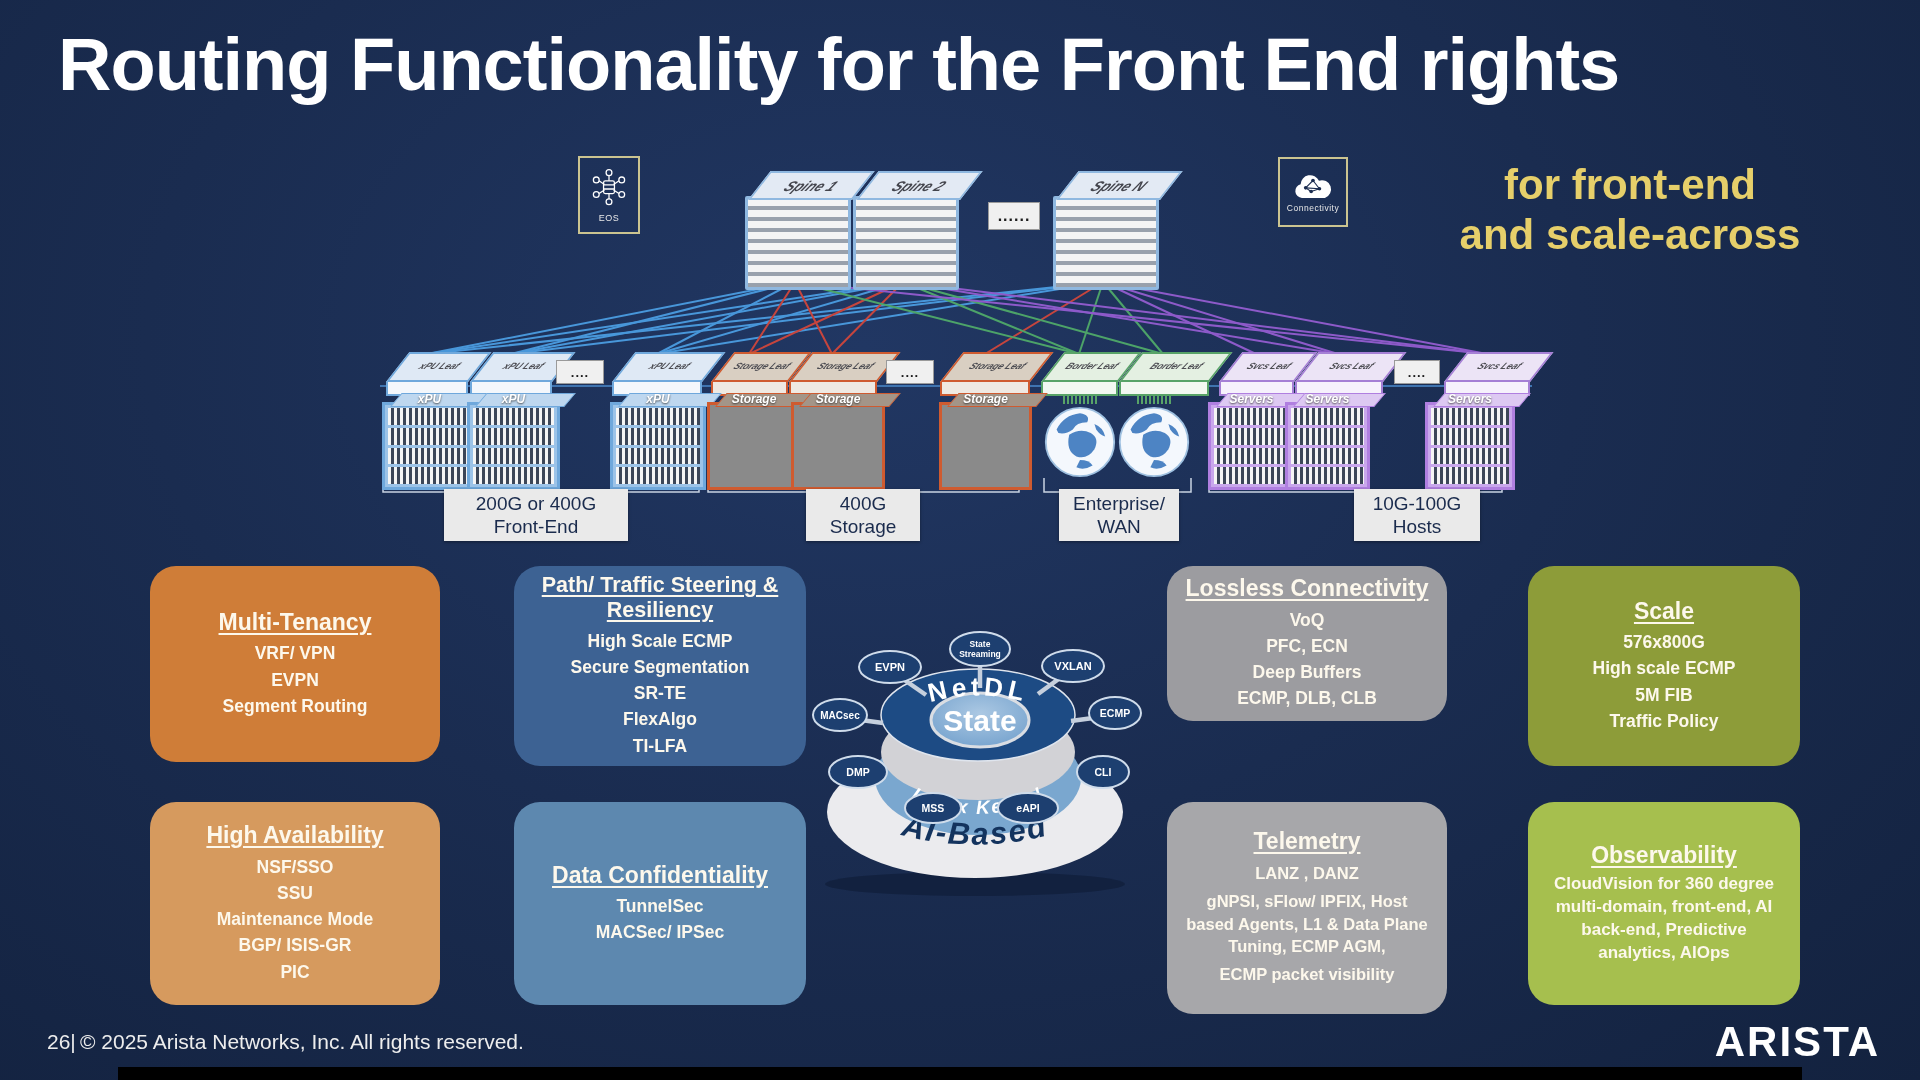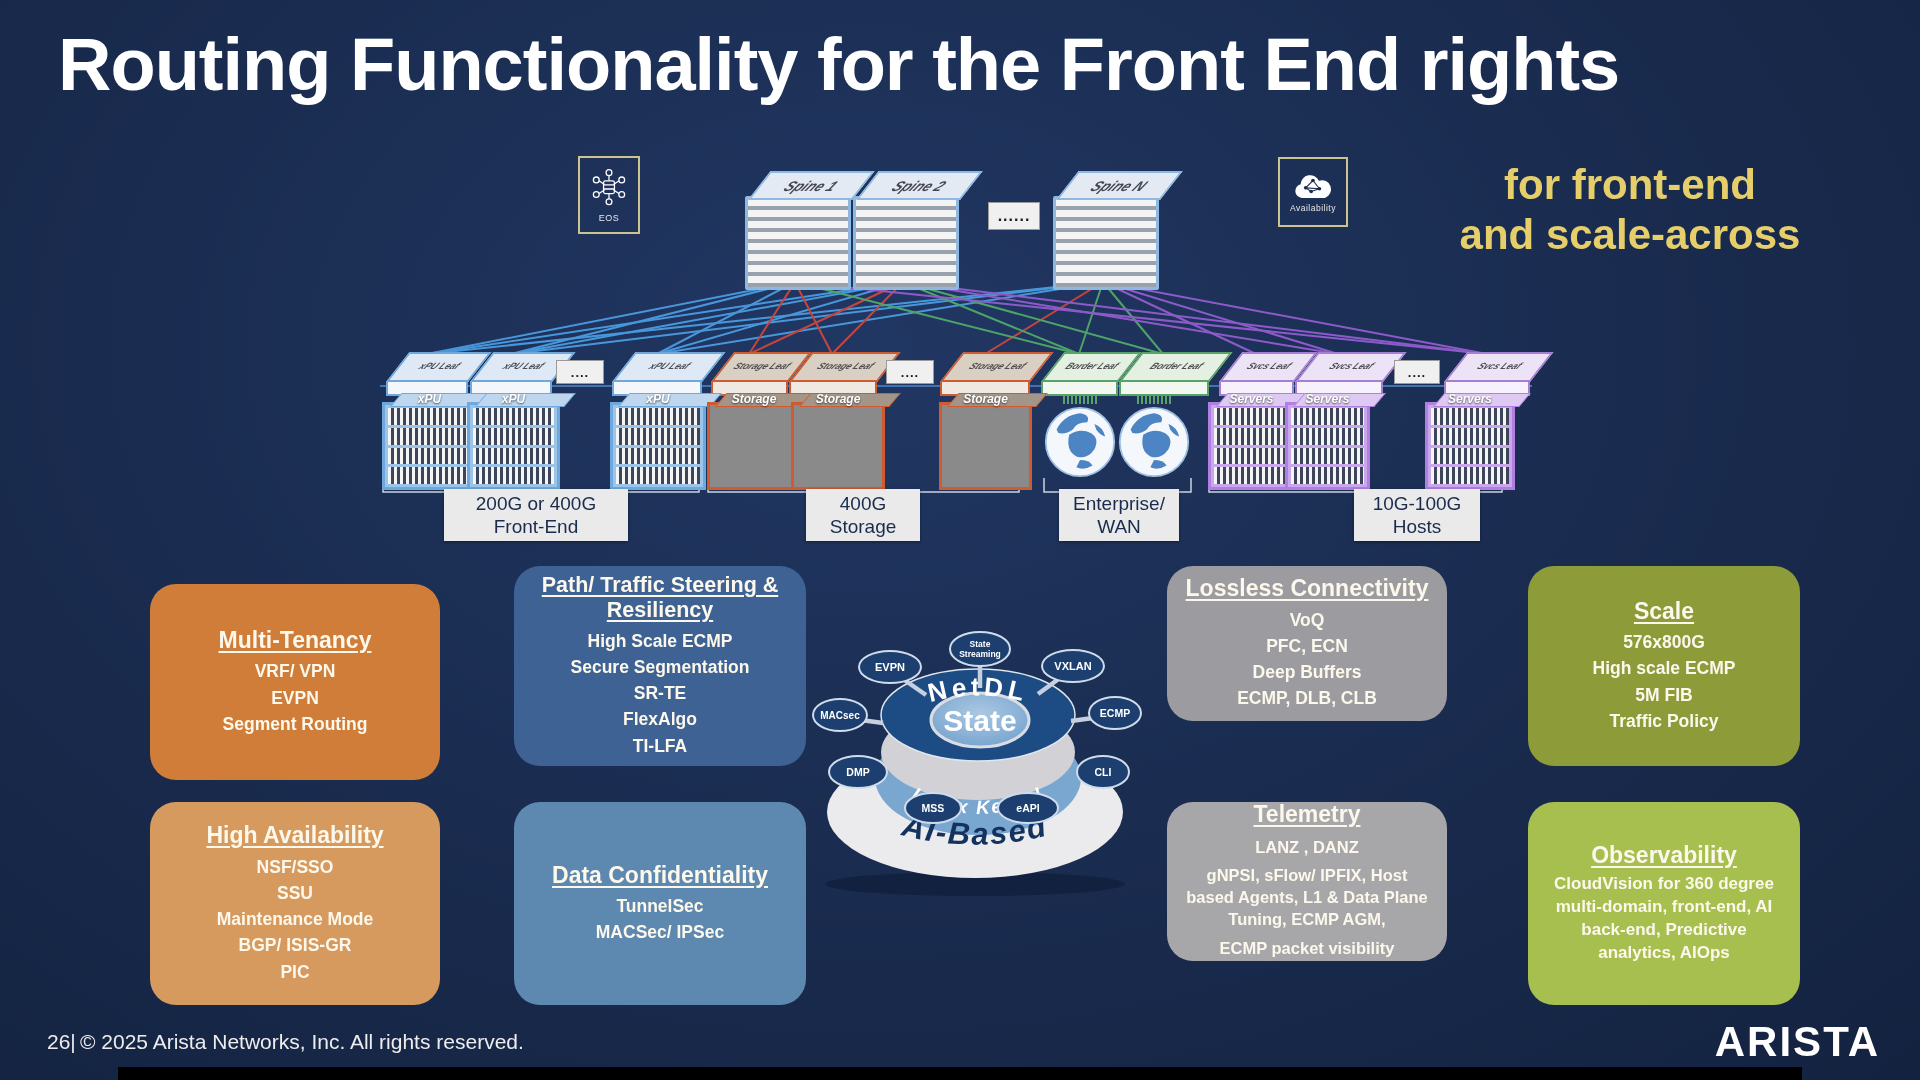--- a/index.html
+++ b/index.html
@@ -55,21 +55,21 @@
     font-size:12px;color:#fff;text-shadow:0 1px 2px rgba(40,40,40,.8);z-index:2;}
   .globe{top:406px;width:72px;height:72px;z-index:3;}
   
   .cap{top:489px;background:#eaeaea;color:#1a2b4d;text-align:center;font-size:19px;line-height:1.22;
     padding:3px 4px;z-index:4;box-shadow:0 1px 3px rgba(0,0,0,.4);}
   
   .fbox{border-radius:26px;display:flex;flex-direction:column;justify-content:center;align-items:center;
     text-align:center;color:#fdf8ec;padding:10px 14px;box-sizing:border-box;z-index:3;}
   .ftitle{font-size:23px;font-weight:700;text-decoration:underline;text-underline-offset:3px;margin-bottom:5px;line-height:1.15;}
   .fline{font-size:17.5px;font-weight:700;line-height:1.5;}
-  .c-mt{background:#cf7d38;margin-top:18px;} .c-path{background:#3d6293;} .c-loss{background:#9c9ca0;} .c-scale{background:#8d9c39;}
+  .c-mt{background:#cf7d38;} .c-path{background:#3d6293;} .c-loss{background:#9c9ca0;} .c-scale{background:#8d9c39;}
   .c-ha{background:#d69a5e;} .c-dc{background:#5d88af;} .c-tel{background:#a7a7aa;} .c-obs{background:#a6bf4e;}
   .c-tel .fline{font-size:16.5px;line-height:1.35;margin:3px 0;}
   .c-obs .fline{font-size:17px;line-height:1.35;}
   
   .footer{left:0;top:1030px;width:100%;color:#ededed;font-size:21px;z-index:5;}
   .pagenum{position:absolute;left:33px;top:0;margin-left:14px;}
   .copyright{position:absolute;left:80px;top:0;}
   .brand{position:absolute;right:40px;top:-12px;font-size:42px;font-weight:700;letter-spacing:2px;color:#ffffff;}
   .blackbar{left:118px;right:118px;bottom:0;height:13px;background:#000;z-index:6;}
   svg.overlay{position:absolute;left:0;top:0;z-index:1;pointer-events:none;}
@@ -163,21 +163,21 @@
           <circle cx="22" cy="22" r="2"></circle>
         </g>
       <g stroke="#1b2c50" stroke-width="1.2">
         <line x1="16" y1="18" x2="24" y2="10"></line>
           <line x1="24" y1="10" x2="31" y2="19"></line>
           <line x1="31" y1="19" x2="22" y2="22"></line>
         <line x1="22" y1="22" x2="16" y2="18"></line>
           <line x1="16" y1="18" x2="31" y2="19"></line>
       </g>
     </svg>
-    <div class="ilabel" style="font-size:8.5px">Availability</div>
+    <div class="ilabel" style="font-size:8.5px">Connectivity</div>
   </div>
 
   <div class="abs spine" style="left:745px">
     <div class="stop">Spine 1</div>
     </div>
   <div class="abs spine" style="left:853px">
     <div class="stop">Spine 2</div>
     </div>
   <div class="abs spine" style="left:1053px">
     <div class="stop">Spine N</div>
@@ -381,21 +381,21 @@
     <div class="fline">SSU</div>
     <div class="fline">Maintenance Mode</div>
     <div class="fline">BGP/ ISIS-GR</div>
     <div class="fline">PIC</div>
   </div>
   <div class="abs fbox c-dc" style="left:514px;top:802px;width:292px;height:203px">
     <div class="ftitle">Data Confidentiality</div>
     <div class="fline">TunnelSec</div>
     <div class="fline">MACSec/ IPSec</div>
   </div>
-  <div class="abs fbox c-tel" style="left:1167px;top:802px;width:280px;height:159px">
+  <div class="abs fbox c-tel" style="left:1167px;top:802px;width:280px;height:212px">
     <div class="ftitle">Telemetry</div>
     <div class="fline">LANZ , DANZ</div>
     <div class="fline">gNPSI, sFlow/ IPFIX, Host based Agents, L1 &amp; Data Plane Tuning, ECMP AGM,</div>
     <div class="fline">ECMP packet visibility</div>
   </div>
   <div class="abs fbox c-obs" style="left:1528px;top:802px;width:272px;height:203px">
     <div class="ftitle">Observability</div>
     <div class="fline">CloudVision for 360 degree multi-domain, front-end, AI back-end, Predictive analytics, AIOps</div>
   </div>
 

